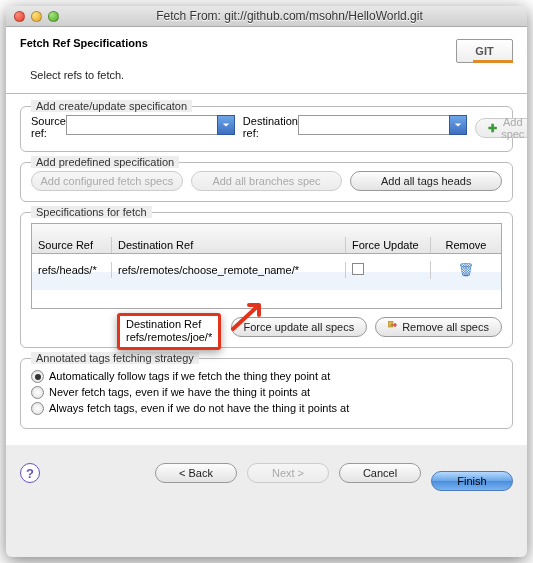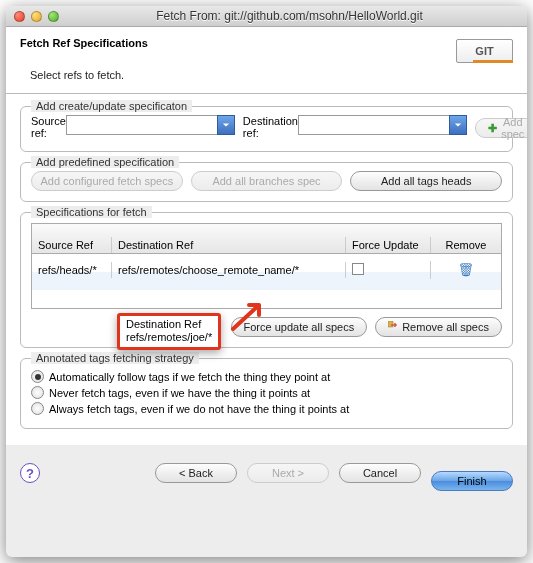--- a/index.html
+++ b/index.html
@@ -41,21 +41,21 @@
 .c4 { width: 70px; text-align: center; }
 .trow { display: flex; align-items: center; height: 18px; }
 .trow.alt { background: #eef4fb; }
 .chk { width: 12px; height: 12px; border: 1px solid #888; background: #fff; display: inline-block; }
 .trash { color: #3a7abf; font-size: 13px; }
 .belowtable { display: flex; gap: 8px; margin-top: 8px; justify-content: flex-end; align-items: flex-start; position: relative; }
 .callout { position: absolute; left: 86px; top: -4px; border: 3px solid #e0341c; border-radius: 3px; box-shadow: 0 3px 8px rgba(0,0,0,0.35); background: #fff; padding: 2px 6px 3px; font-size: 11px; line-height: 13px; z-index: 5; }
 .callout .lbl { font-weight: normal; }
 .arrow { position: absolute; left: 198px; top: -18px; z-index: 4; }
 .arrow svg { width: 44px; height: 34px; }
-.radio-row { display: flex; align-items: center; gap: 5px; margin: 3px 0; font-size: 11px; }
+.radio-row { display: flex; gap: 5px; margin: 3px 0; font-size: 11px; }
 .radio { width: 13px; height: 13px; border: 1px solid #888; border-radius: 50%; background: radial-gradient(#fff,#ddd); display: inline-flex; align-items: center; justify-content: center; }
 .radio.on:after { content: ""; width: 6px; height: 6px; border-radius: 50%; background: #333; }
 .footer { display: flex; align-items: center; padding: 10px 14px 14px; gap: 10px; }
 .help { width: 20px; height: 20px; border: 1.5px solid #6a4fbf; border-radius: 50%; color: #6a4fbf; display: flex; align-items: center; justify-content: center; font-weight: bold; font-size: 13px; background: #fff; }
 .footer .spacer { flex: 1; }
 .footer .macbtn { min-width: 82px; }
 .addspec-col { width: 112px; display: flex; align-items: flex-end; }
 .predef-row { display: flex; gap: 8px; }
 .predef-row .macbtn { flex: 1; padding: 0 6px; }
 .rmicon svg { width: 10px; height: 10px; }

